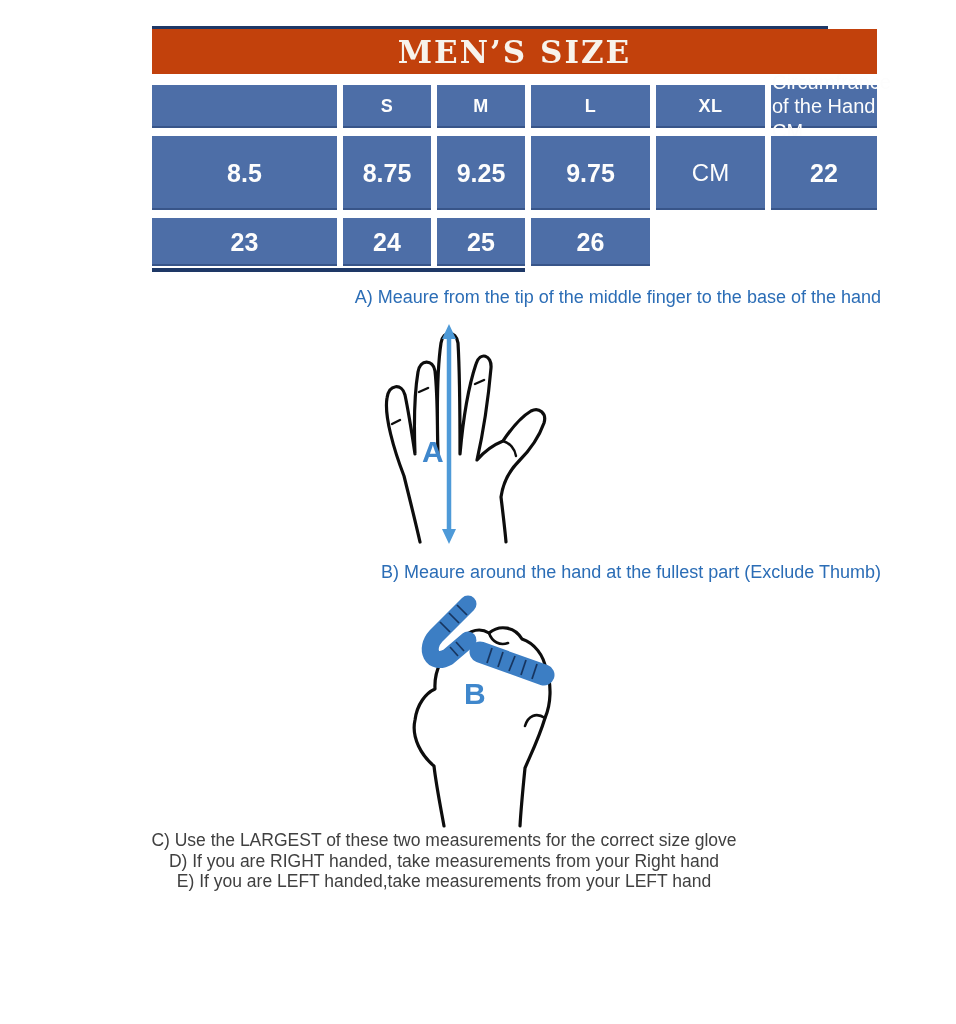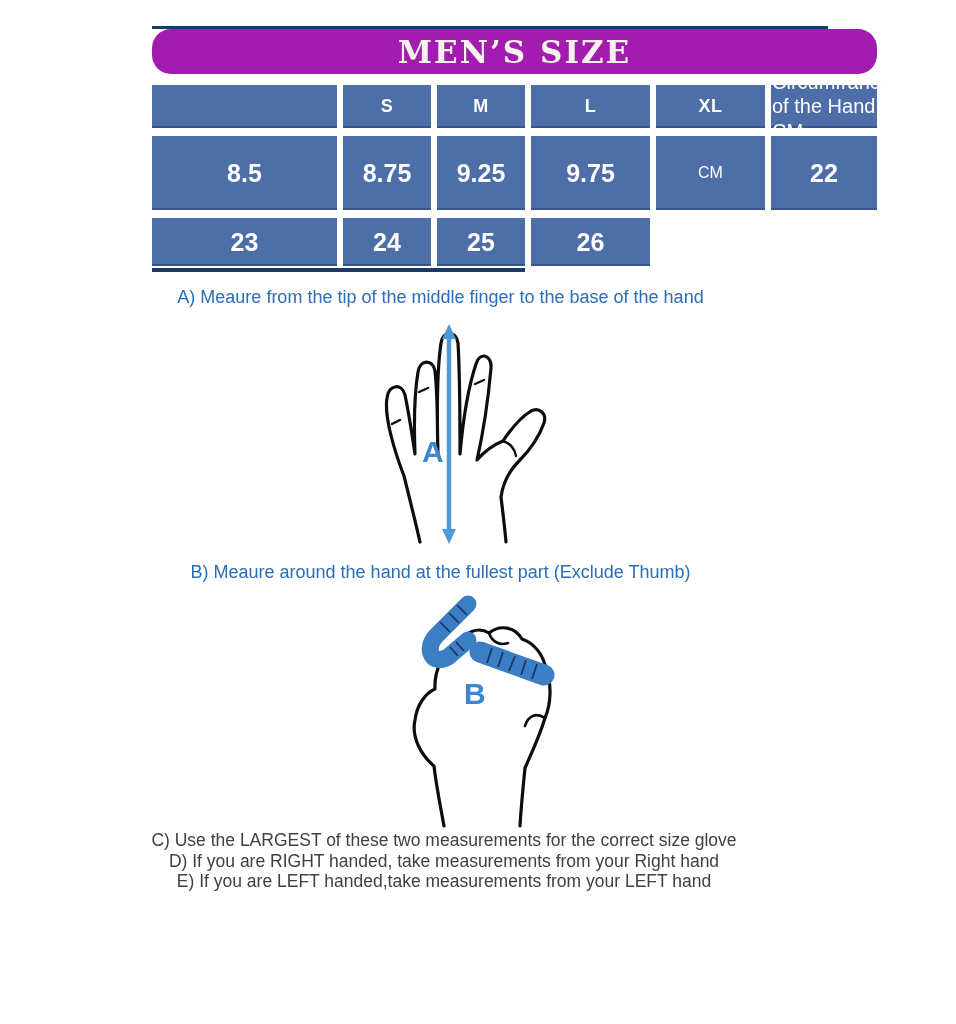--- a/index.html
+++ b/index.html
@@ -2,34 +2,34 @@
 <html><head>
 <meta charset="utf-8">
 <style>
   html,body{margin:0;padding:0;background:#fff;}
   .sheet{position:relative;width:956px;height:1024px;background:#ffffff;overflow:hidden;
          font-family:"Liberation Sans",sans-serif;}
 
   
   .table-wrap{position:absolute;left:152px;top:26px;width:725px;}
   .t-topline{width:676px;height:3px;background:#1e3866;}
-  .t-header{height:45px;background:#a21caf;color:#f7f3ec;display:flex;align-items:center;justify-content:center;
-            font-family:"DejaVu Serif",serif;font-weight:bold;font-size:31px;letter-spacing:2px;border-radius:19px;}
+  .t-header{height:45px;background:#c2410c;color:#f7f3ec;display:flex;align-items:center;justify-content:center;
+            font-family:"DejaVu Serif",serif;font-weight:bold;font-size:31px;letter-spacing:2px;}
   .t-grid{margin-top:11px;display:grid;grid-template-columns:185px 88px 88px 119px 109px 106px;
           grid-template-rows:43px 74px 48px;column-gap:6px;row-gap:8px;}
   .cell{background:#4d6ea7;color:#fdfdfd;display:flex;align-items:center;justify-content:center;
         box-shadow:inset 0 -2px 0 rgba(30,56,102,.45);}
   .cell.szh{font-weight:bold;font-size:18px;letter-spacing:.5px;}
   .cell.val{font-weight:bold;font-size:25px;}
-  .cell.lab{font-size:16px;}
+  .cell.lab{font-size:24px;}
   .cell.lab-left{justify-content:flex-start;text-align:left;padding-left:1px;font-size:20px;line-height:1.22;}
   .t-bottomstrip{position:absolute;left:0;top:242px;width:373px;height:4px;background:#1e3866;}
 
   
-  .note{position:absolute;left:0;width:881px;text-align:center;color:#2b6db6;font-size:18px;}
+  .note{position:absolute;left:0;width:881px;text-align:right;color:#2b6db6;font-size:18px;}
   .note-a{top:287px;}
   .note-b{top:562px;}
   .notes-bottom{position:absolute;left:0;top:830px;width:888px;text-align:center;color:#404040;
                 font-size:17.5px;line-height:20.5px;}
 
   
   .illus{position:absolute;}
   .illus-a{left:372px;top:312px;}
   .illus-b{left:398px;top:590px;}
   svg text.mark{font-family:"Liberation Sans",sans-serif;font-weight:bold;font-size:30px;fill:#3f87cc;}

